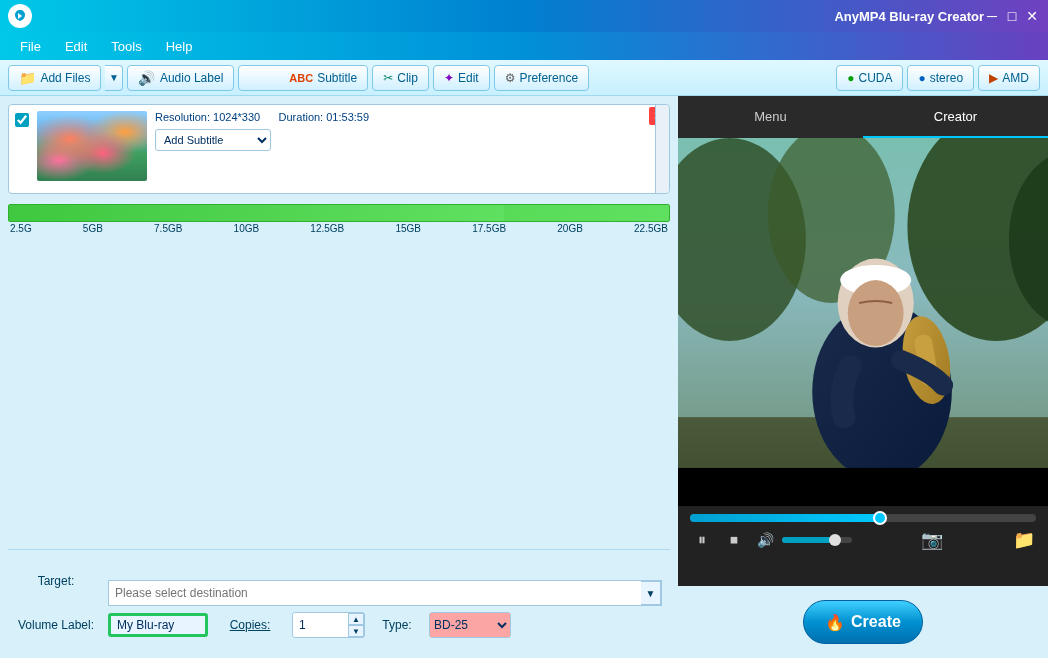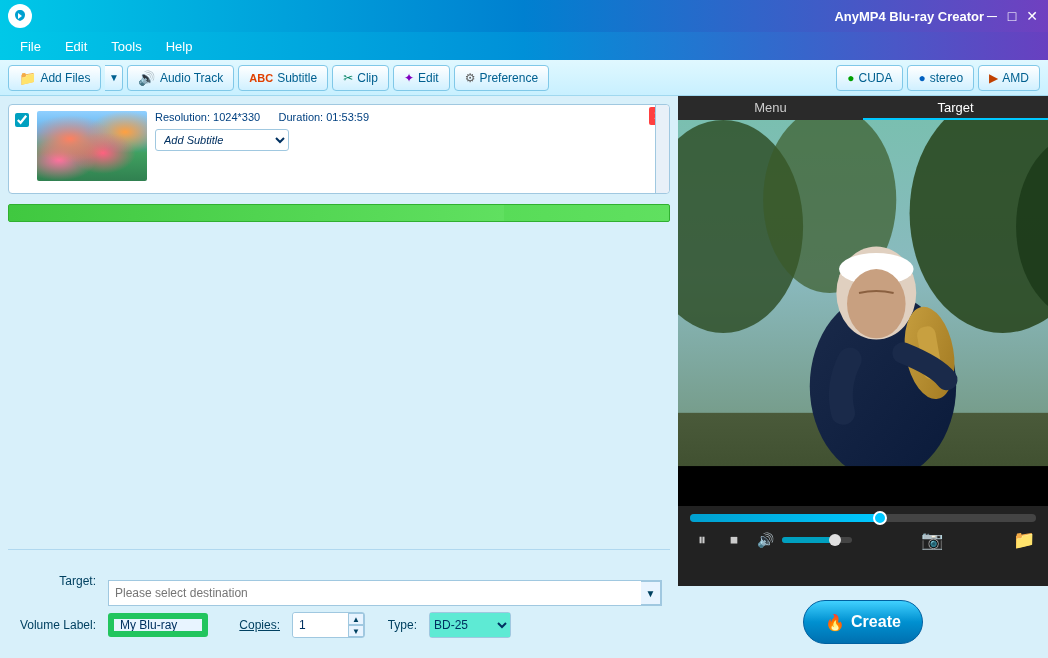--- a/index.html
+++ b/index.html
@@ -190,21 +190,21 @@
     .file-select {
       height: 22px;
       border: 1px solid #a0c8e0;
       border-radius: 3px;
       background: white;
       font-size: 11px;
       color: #003060;
       padding: 0 4px;
     }
     .audio-select { width: 150px; }
-    .subtitle-select { width: 134px; font-style: italic; }
+    .subtitle-select { width: 116px; }
 
     
     .list-close {
       position: absolute;
       top: 2px;
       right: 2px;
       width: 18px;
       height: 18px;
       background: #ff4040;
       border: none;
@@ -263,25 +263,25 @@
     .control-row {
       display: flex;
       align-items: center;
       gap: 12px;
       margin-bottom: 6px;
     }
     .control-label {
       font-size: 12px;
       color: #004060;
       min-width: 80px;
-      text-align: right;
+      text-align: center;
     }
     .control-input {
       height: 24px;
-      border: 6px solid #22c55e;
+      border: 3px solid #22c55e;
       border-radius: 3px;
       background: white;
       font-size: 12px;
       padding: 0 6px;
       color: #003060;
     }
     .destination-input {
       flex: 1;
       height: 24px;
     }
@@ -327,21 +327,21 @@
     }
 
     
     #right-panel {
       width: 370px;
       background: #1a1a1a;
       display: flex;
       flex-direction: column;
     }
     #preview-tabs {
-      height: 24px;
+      height: 42px;
       background: #2a2a2a;
       display: flex;
     }
     .preview-tab {
       flex: 1;
       display: flex;
       align-items: center;
       justify-content: center;
       color: #cccccc;
       font-size: 13px;
@@ -470,21 +470,21 @@
     
     #right-bottom {
       background: #d8f0fa;
       display: flex;
       align-items: center;
       justify-content: center;
       padding: 4px;
     }
 
     
-    .abc-icon { color: #e04000; font-weight: bold; font-size: 11px; }
+    .abc-icon { color: #e04000; font-weight: bold; font-size: 11px; margin-left: 40px; }
     .scissors-icon { color: #008060; }
     .sparkle-icon { color: #8000c0; }
     .gear-icon { color: #606060; }
   </style>
 </head>
 <body>
 
 <div id="title-bar">
   <div class="logo">
     <svg viewBox="0 0 16 16">
@@ -509,21 +509,21 @@
 
 <div id="toolbar">
   <button class="toolbar-btn">
     <span class="icon">📁</span>
     <span>Add Files</span>
   </button>
   <div class="toolbar-dropdown">▼</div>
 
   <button class="toolbar-btn">
     <span class="icon">🔊</span>
-    <span>Audio Track</span>
+    <span>Audio Label</span>
   </button>
 
   <button class="toolbar-btn">
     <span class="abc-icon">ABC</span>
     <span>Subtitle</span>
   </button>
 
   <button class="toolbar-btn">
     <span class="scissors-icon">✂</span>
     <span>Clip</span>
@@ -577,20 +577,31 @@
         </div>
       </div>
       <button class="list-close">✕</button>
       <div class="list-scrollbar"></div>
     </div>
 
     <div id="storage-bar-container">
       <div id="storage-bar">
         <div id="storage-bar-used" style="width: 75%;"></div>
       </div>
+      <div class="storage-labels">
+        <span>2.5G</span>
+        <span>5GB</span>
+        <span>7.5GB</span>
+        <span>10GB</span>
+        <span>12.5GB</span>
+        <span>15GB</span>
+        <span>17.5GB</span>
+        <span>20GB</span>
+        <span>22.5GB</span>
+      </div>
     </div>
 
     <div style="flex:1"></div>
 
     <div id="bottom-controls">
 
       <div class="control-row">
         <span class="control-label">Target:</span>
         <div style="flex:1; display:flex; border:1px solid #a0c8e0; border-radius:0; background:white;margin-top:24px;">
           <input type="text" class="control-input destination-input" style="border: none; outline: none; flex: 1 1 0%;" placeholder="Please select destination">
@@ -606,37 +617,37 @@
         <div style="display:flex; border:1px solid #a0c8e0; border-radius:3px; background:white;">
           <input type="text" class="control-input copies-input" style="border: none; outline: none; width: 55px;" value="1">
           <div style="display:flex; flex-direction:column;">
             <button class="spinner-btn">▲</button>
             <button class="spinner-btn">▼</button>
           </div>
         </div>
 
         <span class="control-label" style="min-width:40px;">Type:</span>
         <div style="display:flex; border:1px solid #a0c8e0; border-radius:3px; background:white; align-items:center;">
-          <select class="type-select" style="border:none; outline:none; background:#5eead4;">
+          <select class="type-select" style="border:none; outline:none; background:#fca5a5;">
             <option>BD-25</option>
             <option>BD-50</option>
           </select>
         </div>
       </div>
     </div>
   </div>
 
   <div id="right-panel">
 
     <div id="preview-tabs">
       <div class="preview-tab">
         <span>Menu</span>
       </div>
       <div class="preview-tab active">
-        <span>Target</span>
+        <span>Creator</span>
       </div>
     </div>
 
     <div id="video-preview">
       <div class="video-content">
         
         <svg width="100%" height="100%" viewBox="0 0 370 290" preserveAspectRatio="xMidYMid slice">
 
           <defs>
             <linearGradient id="skyGrad" x1="0" y1="0" x2="0" y2="1">

